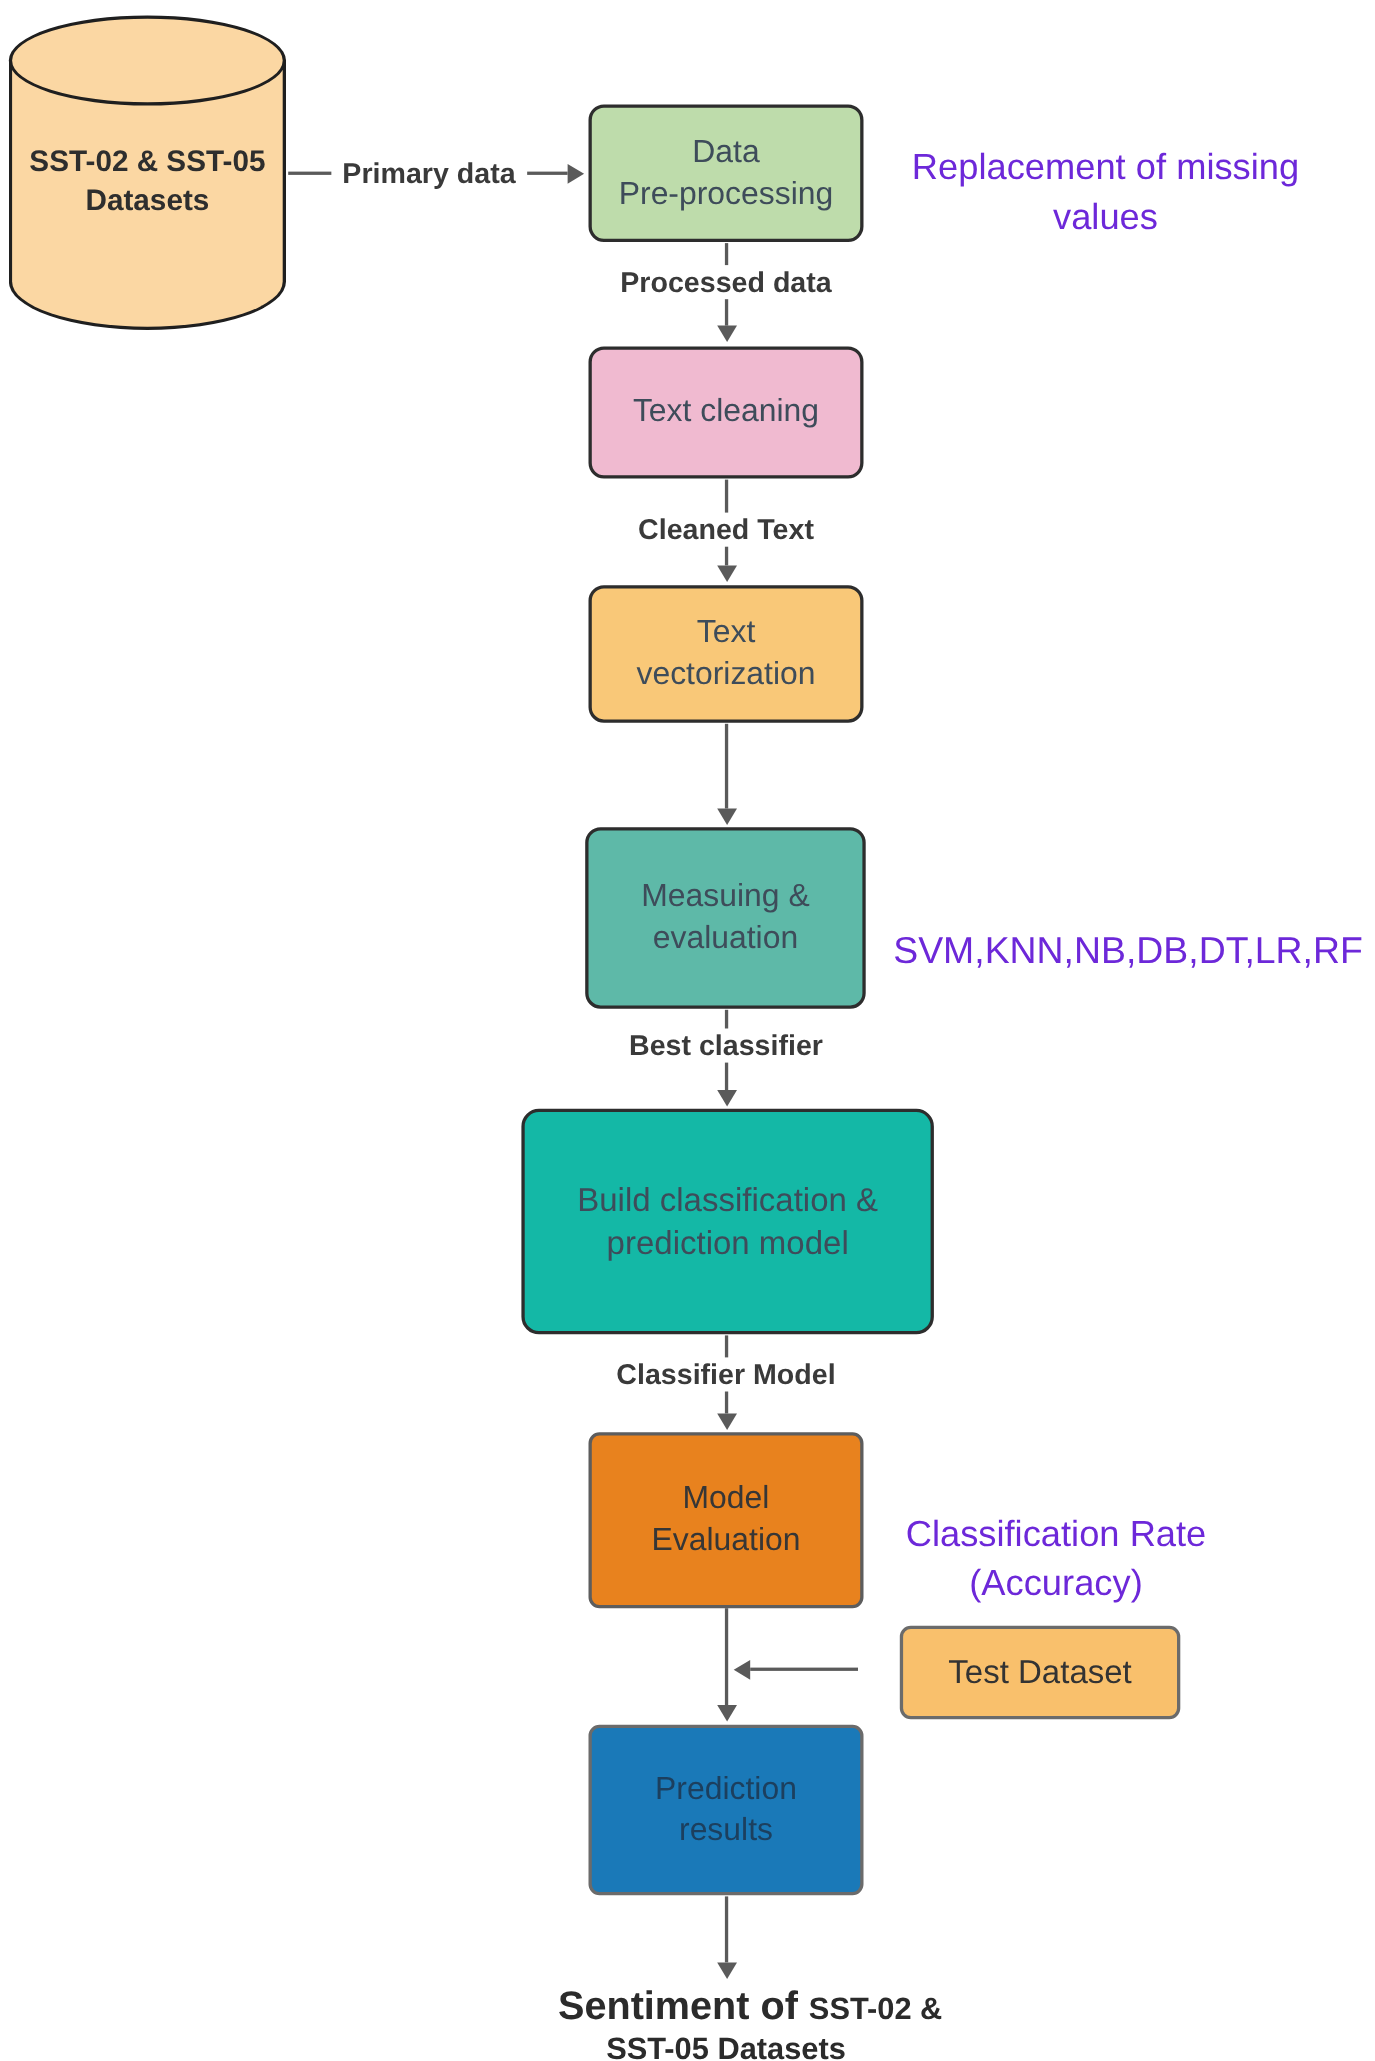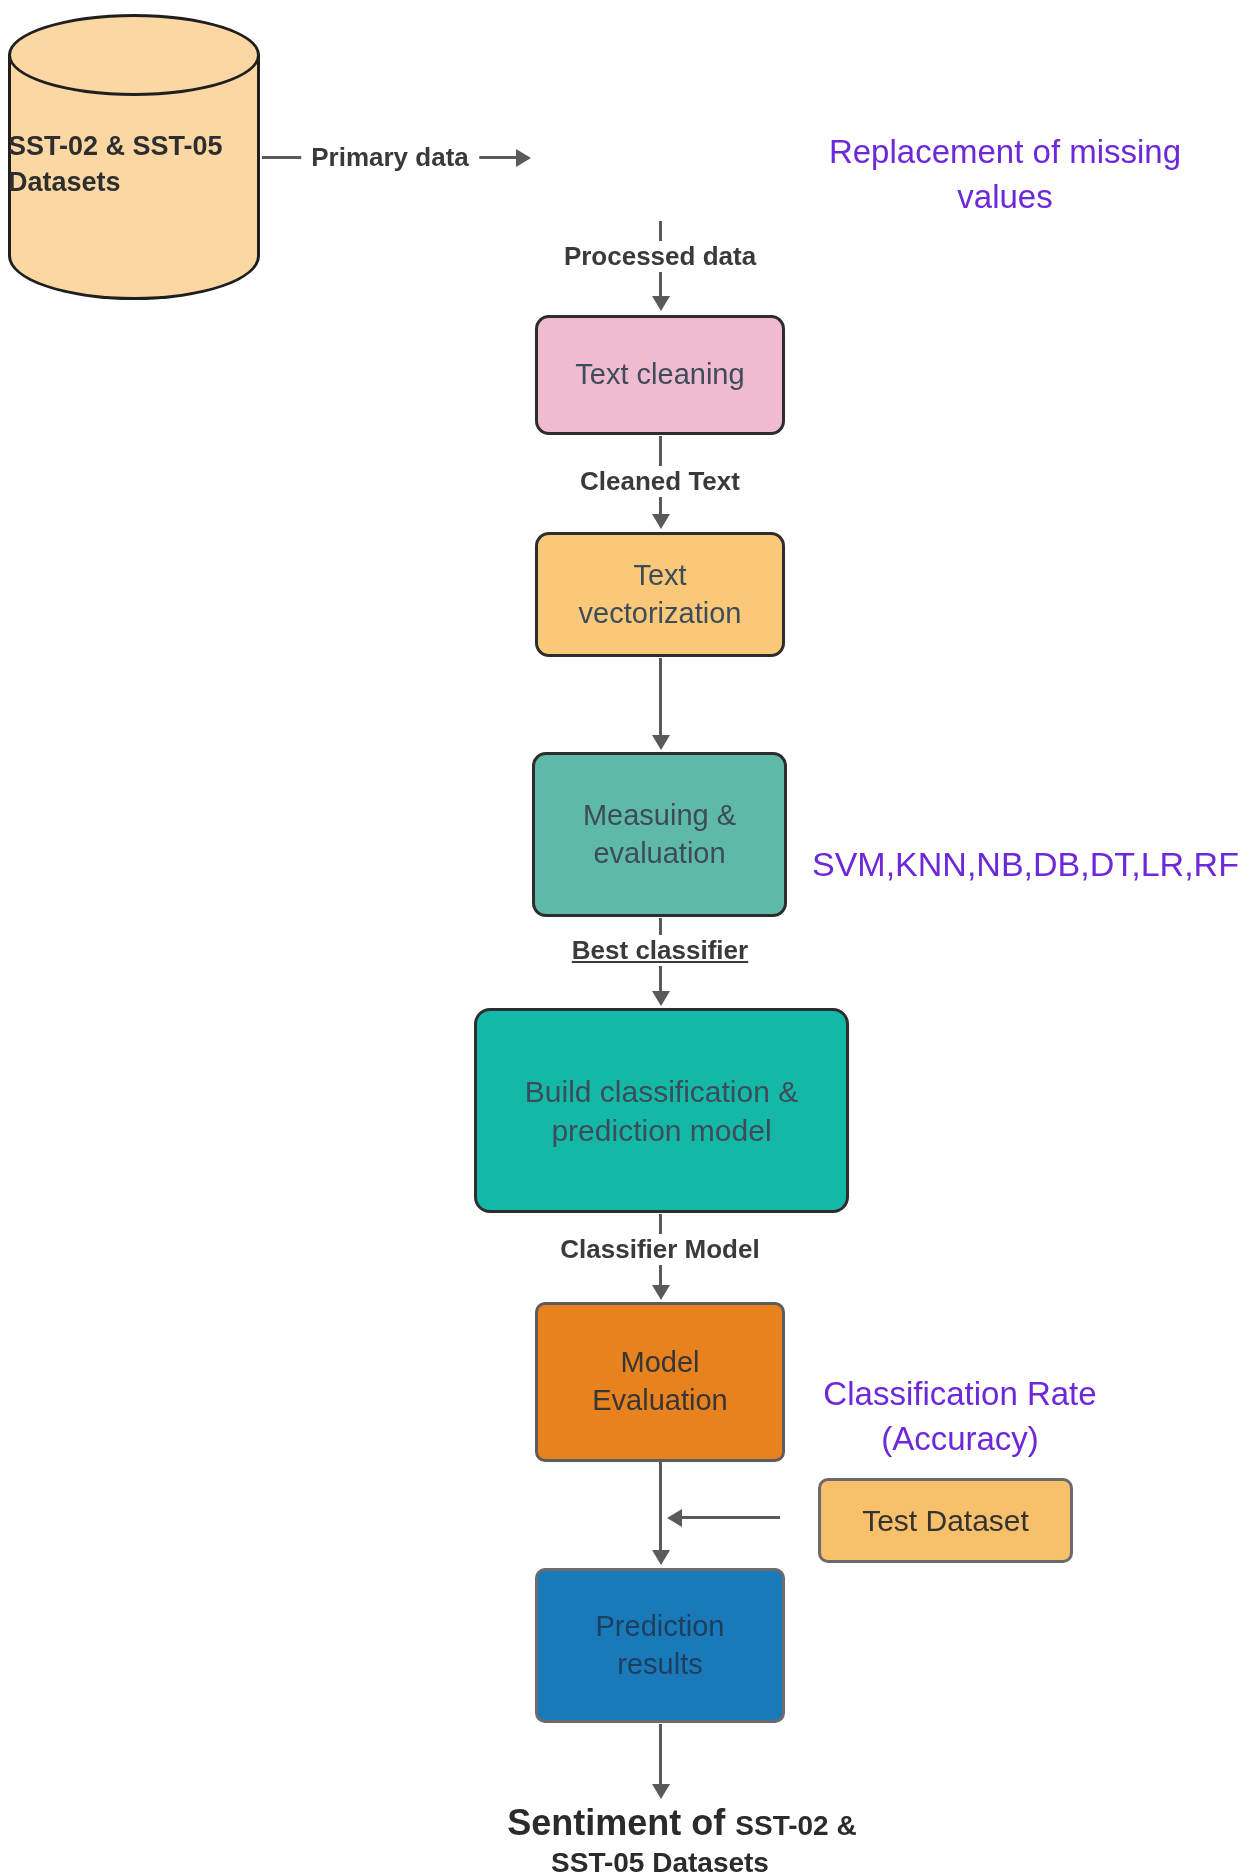--- a/index.html
+++ b/index.html
@@ -45,20 +45,21 @@
     position: absolute;
     left: 8px; top: 14px;
     width: 252px; height: 82px;
     border: 3px solid #1f1f1f;
     border-radius: 50%;
   }
   .cyl-label {
     position: absolute;
     left: 8px; top: 128px;
     width: 252px;
+    text-align: center;
     white-space: pre-line;
     font-size: 27px;
     font-weight: bold;
     color: #2e2e2e;
     line-height: 1.35;
   }
 
   
   .varrow {
     position: absolute;
@@ -141,20 +142,22 @@
 <div class="canvas">
 
   <div class="cyl-body" style="background: rgb(251, 215, 163);"></div>
   <div class="cyl-top" style="background: rgb(251, 215, 163);"></div>
   <div class="cyl-label">SST-02 &amp; SST-05
 Datasets</div>
 
   <div class="harrow right" style="left:262px; top:156px; width:254px;"></div>
   <div class="edge-label" style="left:390px; top:142px;">Primary data</div>
 
+  <div class="node" style="left: 535px; top: 95px; width: 250px; height: 125px; background: rgb(190, 220, 171);">Data
+Pre-processing</div>
 
   <div class="annotation" style="left:800px; top:86px; width:410px;">Replacement of missing
 values</div>
 
   <div class="varrow" style="left:659px; top:221px; height:75px;"></div>
   <div class="edge-label" style="left:660px; top:241px;">Processed data</div>
 
   <div class="node" style="left: 535px; top: 315px; width: 250px; height: 120px; background: rgb(240, 186, 208);">Text cleaning</div>
 
   <div class="varrow" style="left:659px; top:436px; height:78px;"></div>
@@ -164,21 +167,21 @@
 vectorization</div>
 
   <div class="varrow" style="left:659px; top:658px; height:77px;"></div>
 
   <div class="node" style="left: 532px; top: 752px; width: 255px; height: 165px; background: rgb(94, 185, 168);">Measuing &amp;
 evaluation</div>
 
   <div class="annotation left-align" style="left:812px; top:798px;">SVM,KNN,NB,DB,DT,LR,RF</div>
 
   <div class="varrow" style="left:659px; top:918px; height:73px;"></div>
-  <div class="edge-label" style="left:660px; top:935px;text-decoration:underline;">Best classifier</div>
+  <div class="edge-label" style="left:660px; top:935px;">Best classifier</div>
 
   <div class="node big" style="left: 474px; top: 1008px; width: 375px; height: 205px; background: #14b8a6;">Build classification &amp;
 prediction model</div>
 
   <div class="varrow" style="left:659px; top:1214px; height:71px;"></div>
   <div class="edge-label" style="left:660px; top:1234px;">Classifier Model</div>
 
   <div class="node dark-orange-text" style="left: 535px; top: 1302px; width: 250px; height: 160px; border-color: rgb(93, 93, 93); border-radius: 10px; background: rgb(232, 130, 30);">Model
 Evaluation</div>
 

